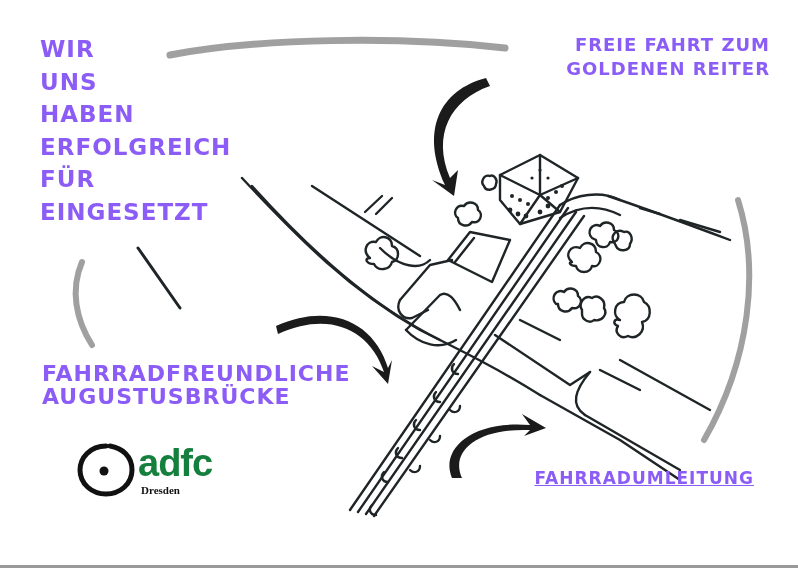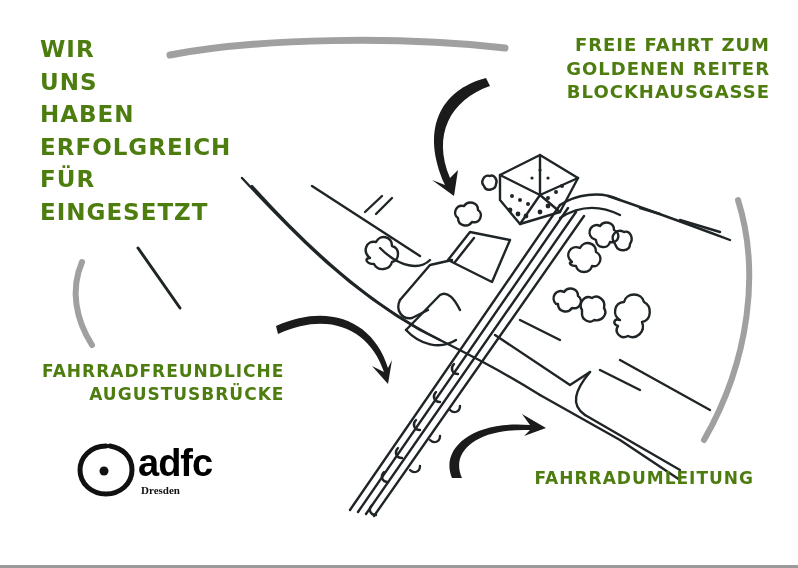--- a/index.html
+++ b/index.html
@@ -4,36 +4,36 @@
   <style>
     html, body { margin: 0; padding: 0; }
     body {
       width: 798px; height: 568px; overflow: hidden;
       background: #ffffff; position: relative;
       font-family: "DejaVu Sans", sans-serif;
     }
     .canvas { position: absolute; left: 0; top: 0; width: 798px; height: 568px; }
     .sketch { position: absolute; left: 0; top: 0; width: 798px; height: 568px; }
     .headline {
-      position: absolute; color: #4d7c0f; font-weight: bold;
+      position: absolute; color: #8b5cf6; font-weight: bold;
       text-transform: uppercase; letter-spacing: 1px; line-height: 1;
       font-family: "DejaVu Sans", sans-serif;
     }
     .main-claim { left: 40px; top: 38px; font-size: 23px; }
     .main-claim div { height: 32.5px; }
     .claim-top { right: 28px; top: 36px; font-size: 18px; text-align: right; }
     .claim-top div { height: 23.5px; }
-    .claim-left { left: 42px; top: 363px; font-size: 17px; text-align: right; }
+    .claim-left { left: 42px; top: 363px; font-size: 22px; }
     .claim-left div { height: 23px; }
-    .claim-bottom { right: 44px; top: 470px; font-size: 17px; text-align: left; }
+    .claim-bottom { right: 44px; top: 470px; font-size: 17px; text-align: left; text-decoration: underline; }
     .claim-bottom div { height: 25px; }
     .logo { position: absolute; left: 76px; top: 440px; width: 170px; height: 60px; }
     .logo-word {
       position: absolute; left: 62px; top: 4px; font-size: 38px; font-weight: bold;
-      color: #000000; font-family: "Liberation Sans", sans-serif; letter-spacing: -1px; line-height: 1;
+      color: #15803d; font-family: "Liberation Sans", sans-serif; letter-spacing: -1px; line-height: 1;
     }
     .logo-city {
       position: absolute; left: 65px; top: 44px; font-size: 11px; font-weight: bold;
       color: #111; font-family: Liberation Serif, serif;
     }
     .bottom-rule { position: absolute; left: 0; top: 565px; width: 798px; height: 3px; background: #9a9a9a; }
   </style>
 </head>
 <body>
 
@@ -140,21 +140,20 @@
     <div>UNS</div>
     <div>HABEN</div>
     <div>ERFOLGREICH</div>
     <div>FÜR</div>
     <div>EINGESETZT</div>
   </div>
 
   <div class="headline claim-top">
     <div>FREIE FAHRT ZUM</div>
     <div>GOLDENEN REITER</div>
-    <div>BLOCKHAUSGASSE</div>
   </div>
 
   <div class="headline claim-left">
     <div>FAHRRADFREUNDLICHE</div>
     <div>AUGUSTUSBRÜCKE</div>
   </div>
 
   <div class="headline claim-bottom">
     <div>FAHRRADUMLEITUNG</div>
   </div>

